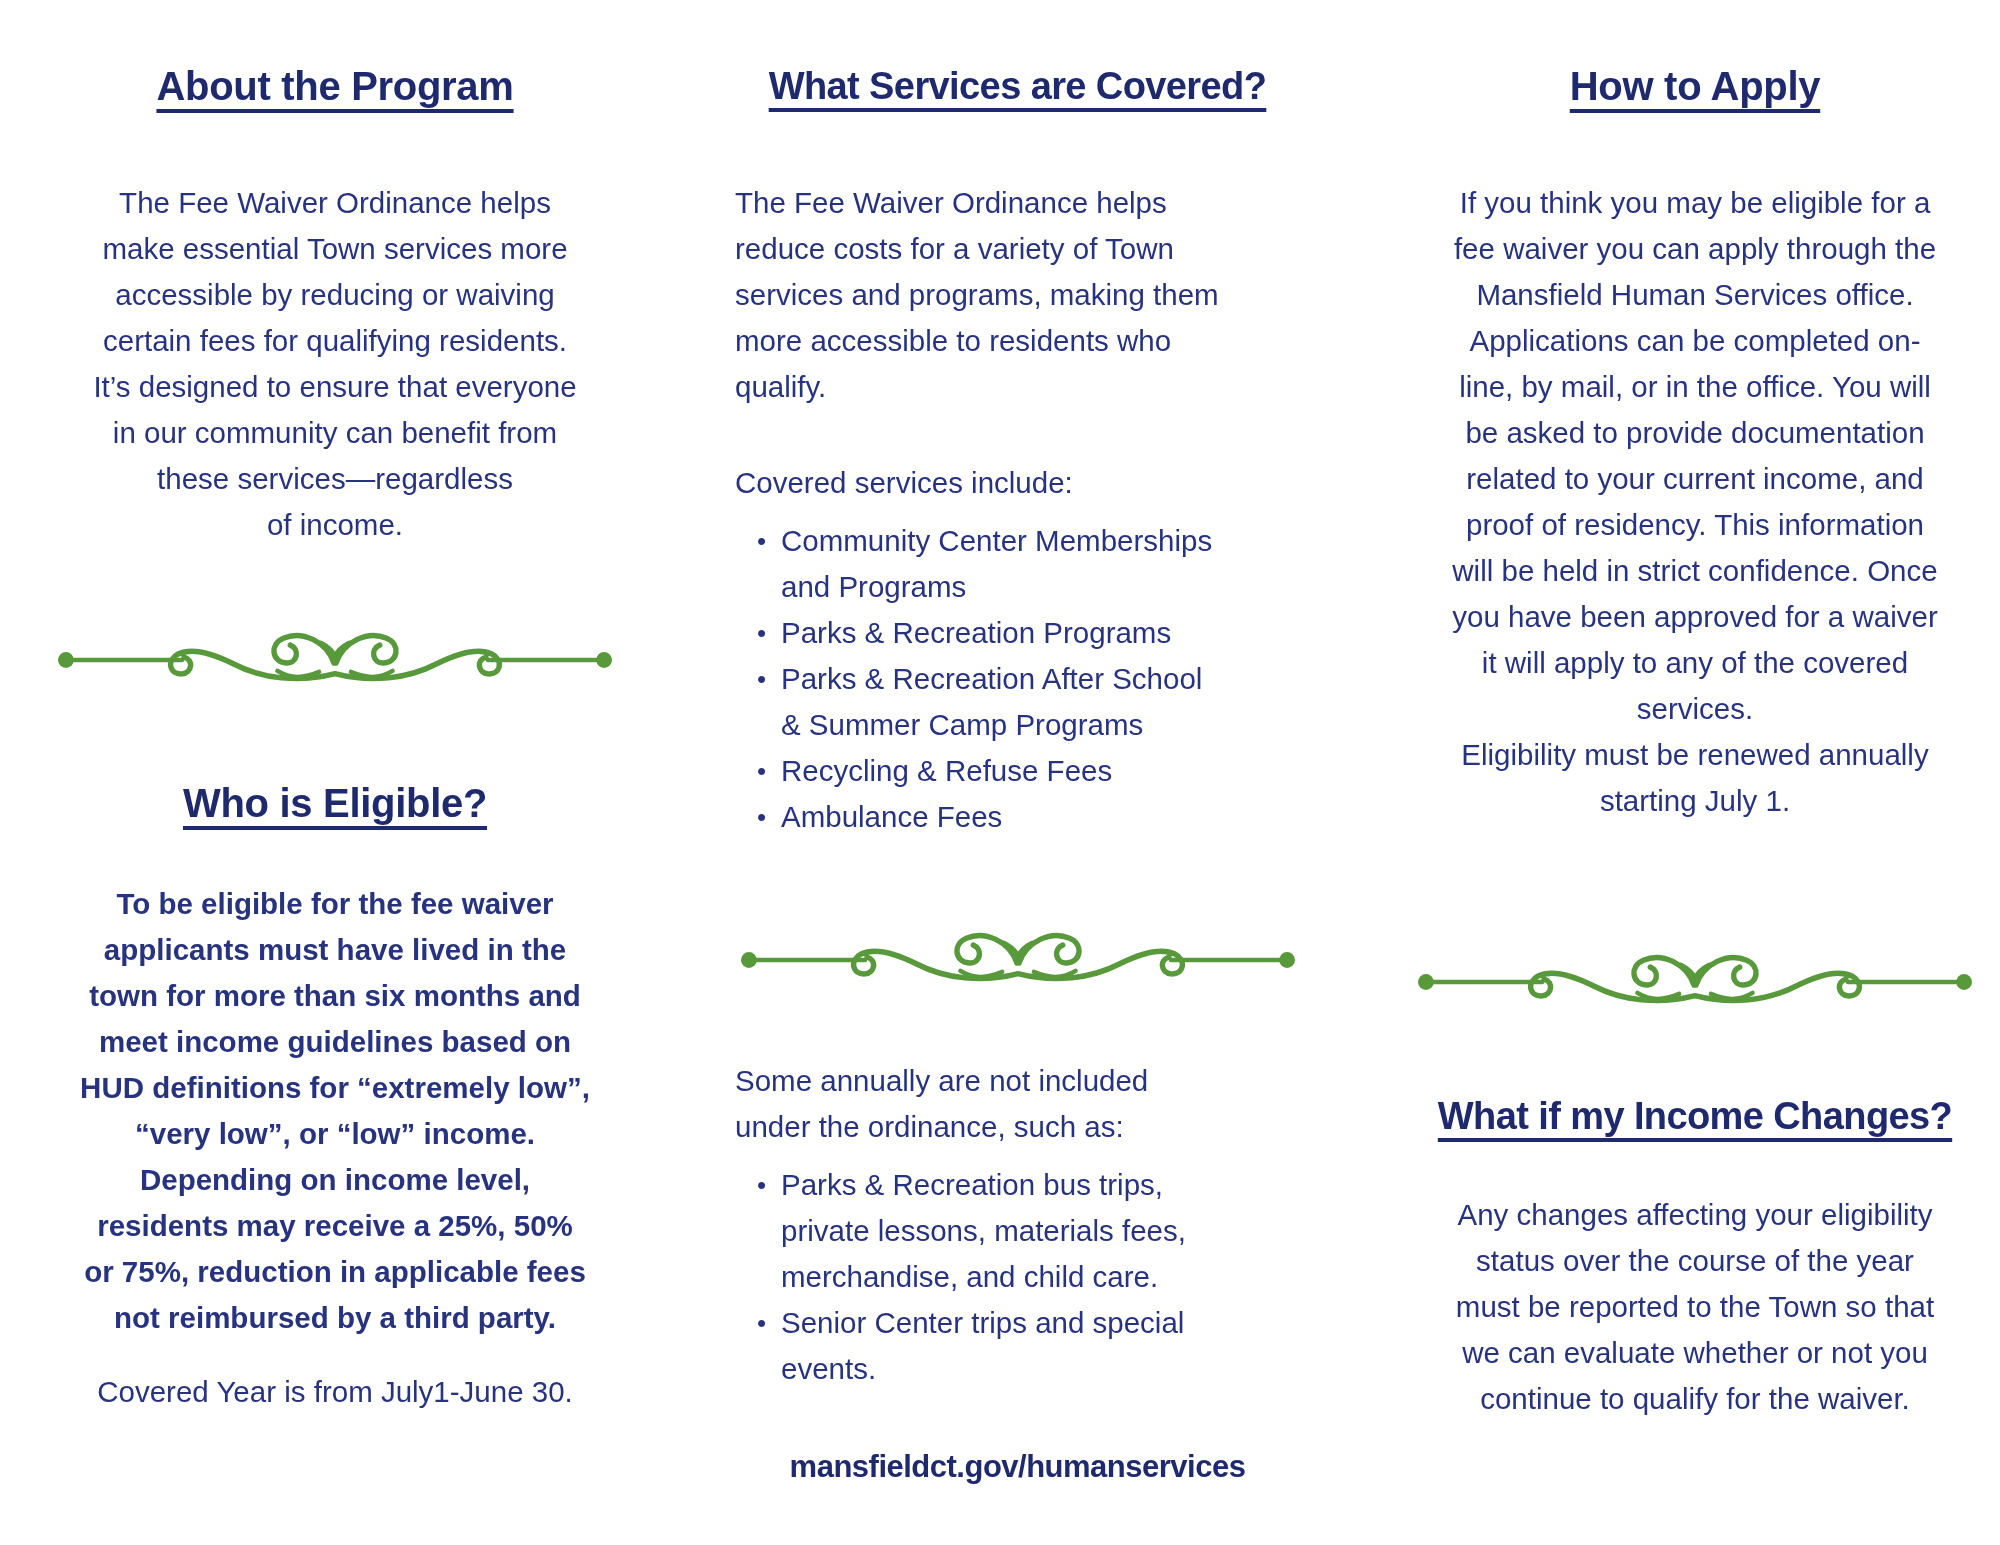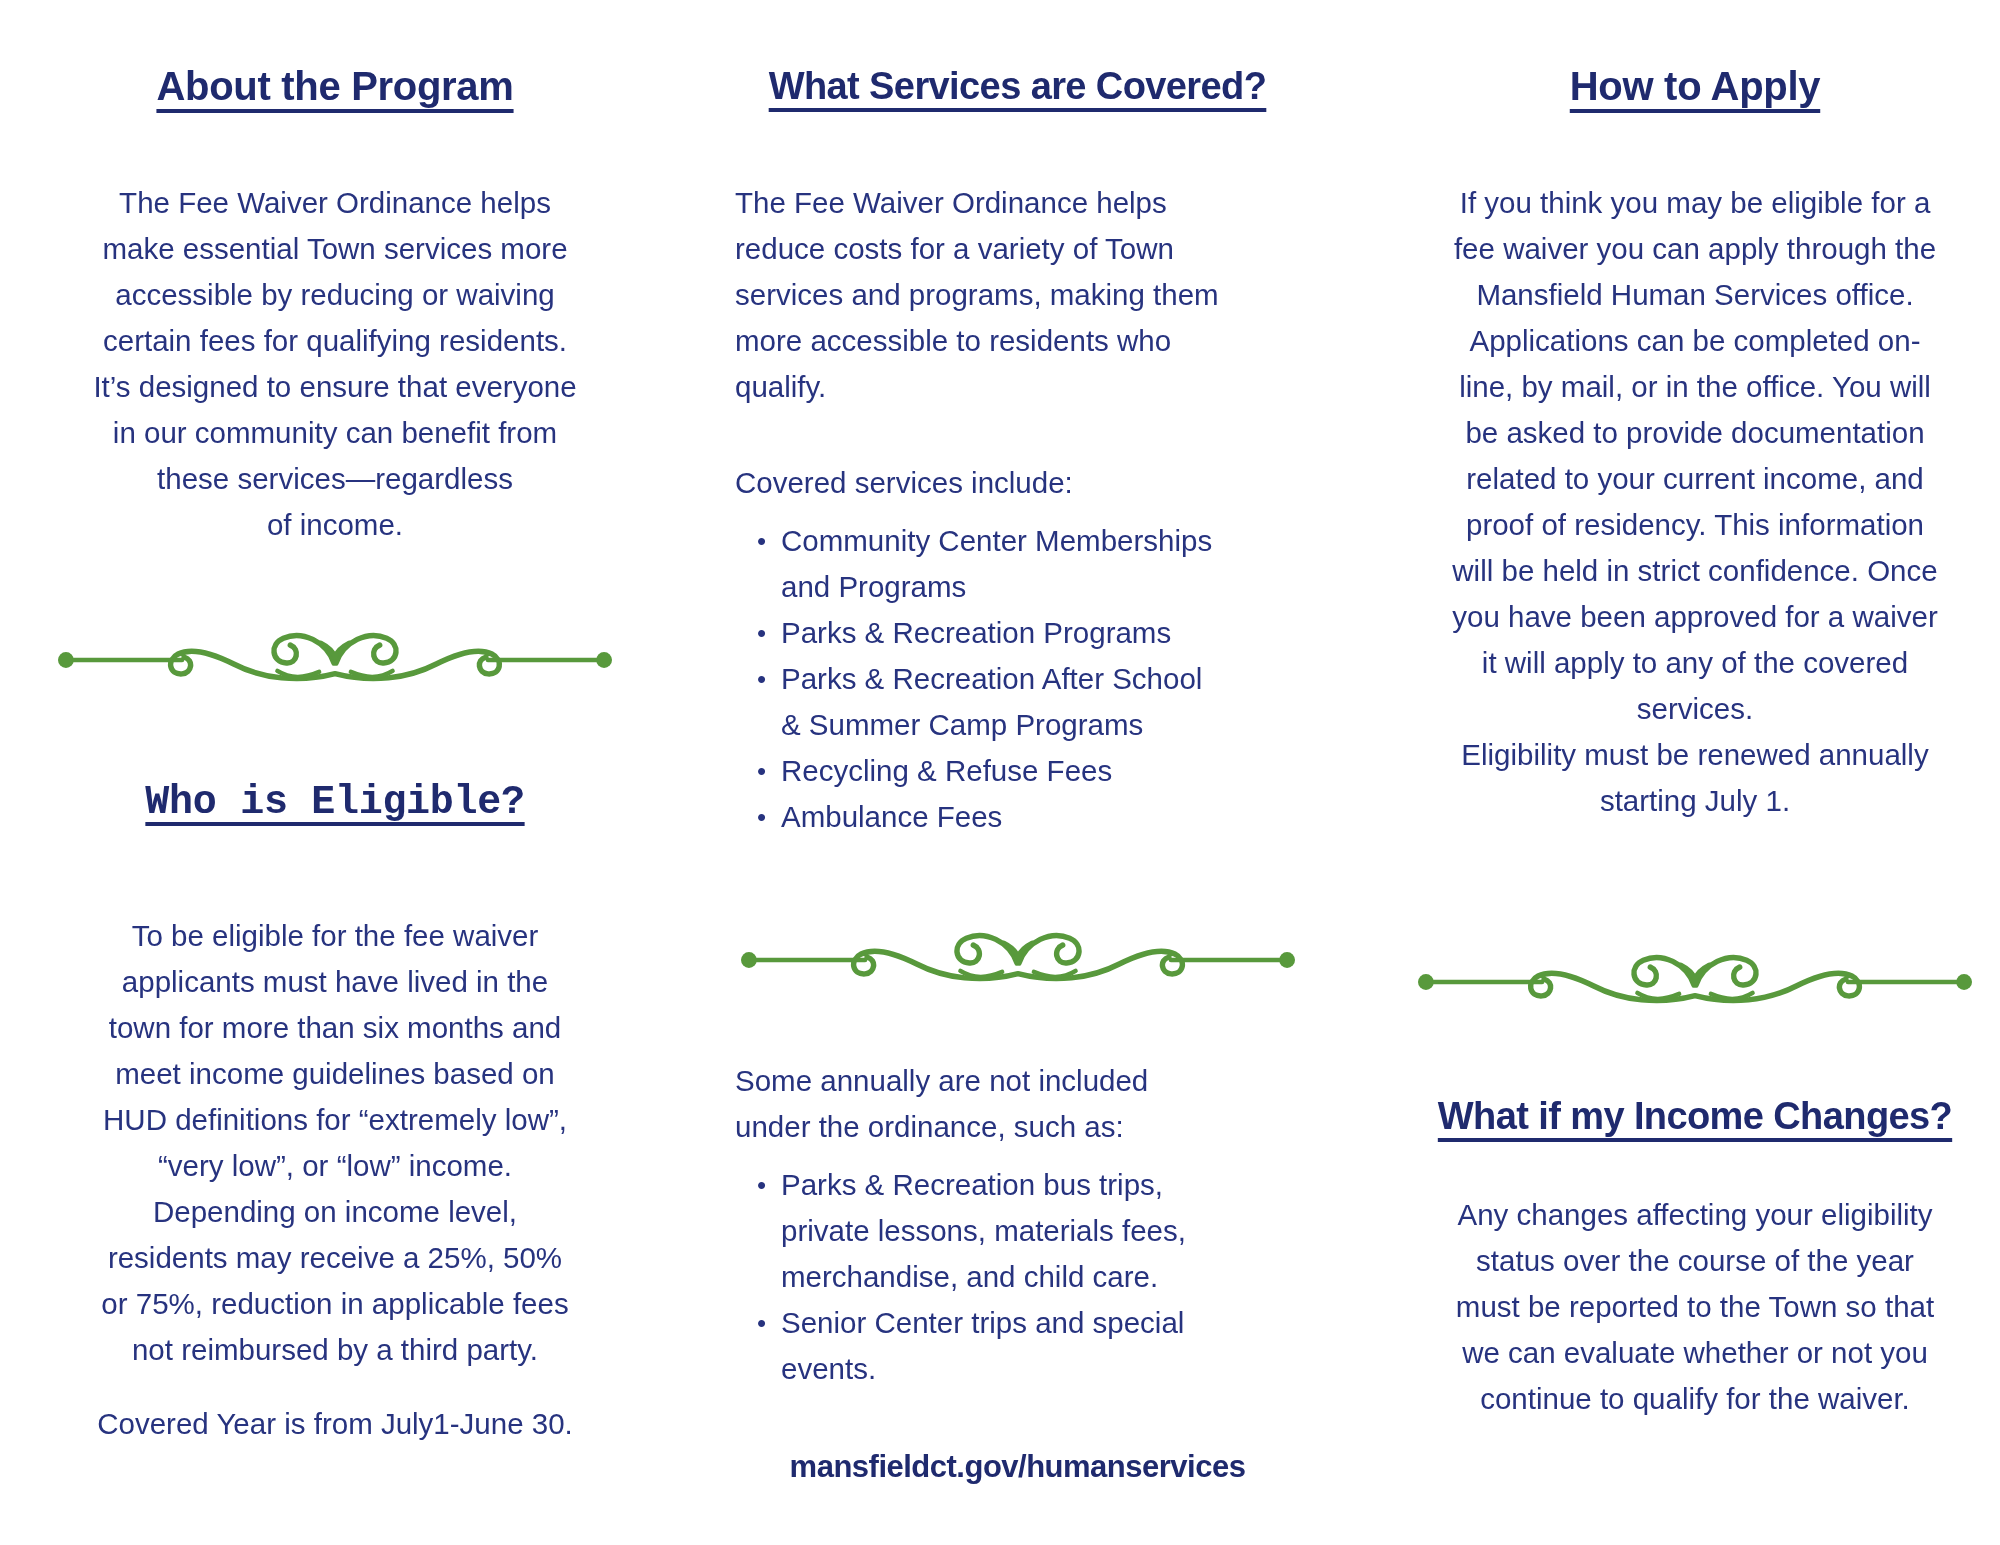--- a/index.html
+++ b/index.html
@@ -71,22 +71,22 @@
   }
 
   .divider{margin:0;}
   .divider svg{
     display:block;
     margin:0 auto;
     width:556px;height:76px;
     color:var(--accent-green);
   }
   .col-about .divider{margin-top:74px;}
-  .col-about h1.second{margin-top:81px;font-family:Liberation Mono, monospace;}
-  .col-about .para2{margin-top:86px;}
+  .col-about h1.second{margin-top:81px;}
+  .col-about .para2{margin-top:54px;font-weight:bold;}
   .col-about .covered-year{margin-top:28px;text-align:center;}
 
   .col-services .intro{margin-top:50px;}
   .col-services .divider{margin-top:82px;}
   .col-services .excluded-intro{margin-top:60px;}
   .col-services ul.excluded{}
   .url{
     margin-top:50px;
     text-align:center;
     font-weight:bold;

